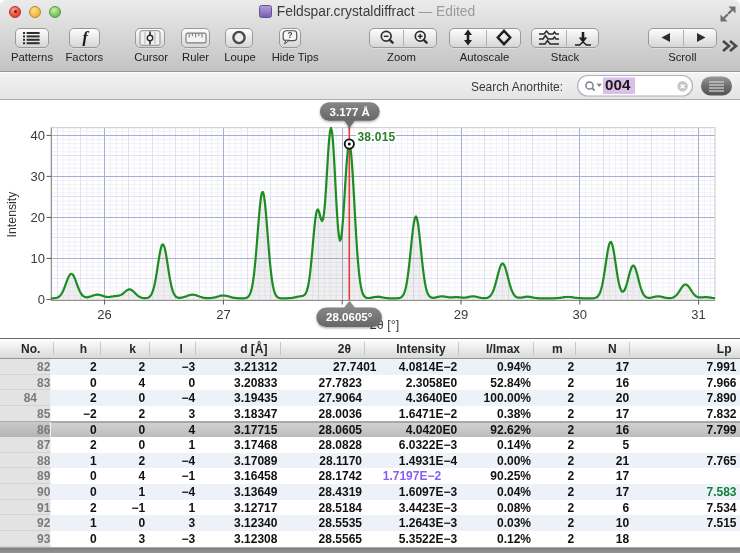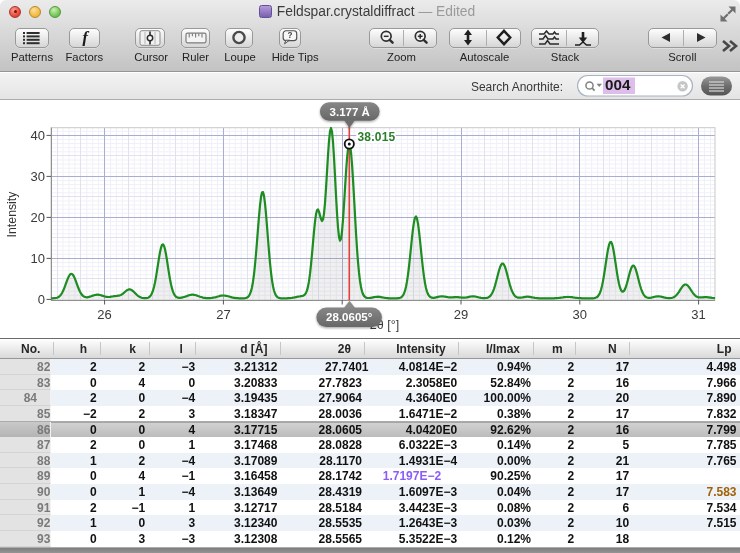--- a/index.html
+++ b/index.html
@@ -293,26 +293,26 @@
       <span style="position:absolute;left:575.2px;top:3px;bottom:3px;width:1px;background:#c6c6c6"></span>
       <span style="position:absolute;left:629.1px;top:3px;bottom:3px;width:1px;background:#c6c6c6"></span>
     </div>
     <div class="trow" style="top:359.0px;height:15.63px;background:#edf2f8">
       <span style="position:absolute;left:0;top:0;bottom:0;width:51px;background:#e3e3e3;border-bottom:1px solid #d4d4d4;border-right:1.5px solid #f2f2f2"></span>
       <span class="tc" style="left:0px;width:50.4px;color:#7a7a7a">82</span>
       <span class="tc" style="left:53.4px;width:43.3px;color:#111">2</span>
       <span class="tc" style="left:100px;width:45.2px;color:#111">2</span>
       <span class="tc" style="left:149px;width:46.3px;color:#111">−3</span>
       <span class="tc" style="left:195.8px;width:81.7px;color:#111">3.21312</span>
-      <span class="tc" style="left:287px;width:81.5px;color:#111">27.7401</span>
+      <span class="tc" style="left:295px;width:81.5px;color:#111">27.7401</span>
       <span class="tc" style="left:364px;width:93.1px;color:#111">4.0814E−2</span>
       <span class="tc" style="left:458.6px;width:72.4px;color:#111">0.94%</span>
       <span class="tc" style="left:533px;width:41.2px;color:#111">2</span>
       <span class="tc" style="left:575.7px;width:53.4px;color:#111">17</span>
-      <span class="tc" style="left:629.6px;width:106.9px;color:#111">4.498</span>
+      <span class="tc" style="left:629.6px;width:106.9px;color:#111">7.991</span>
     </div>
     <div class="trow" style="top:374.6px;height:15.63px;background:#ffffff">
       <span style="position:absolute;left:0;top:0;bottom:0;width:51px;background:#e3e3e3;border-bottom:1px solid #d4d4d4;border-right:1.5px solid #f2f2f2"></span>
       <span class="tc" style="left:0px;width:50.4px;color:#7a7a7a">83</span>
       <span class="tc" style="left:53.4px;width:43.3px;color:#111">0</span>
       <span class="tc" style="left:100px;width:45.2px;color:#111">4</span>
       <span class="tc" style="left:149px;width:46.3px;color:#111">0</span>
       <span class="tc" style="left:195.8px;width:81.7px;color:#111">3.20833</span>
       <span class="tc" style="left:280.5px;width:81.5px;color:#111">27.7823</span>
       <span class="tc" style="left:364px;width:93.1px;color:#111">2.3058E0</span>
@@ -368,21 +368,20 @@
       <span class="tc" style="left:0px;width:50.4px;color:#7a7a7a">87</span>
       <span class="tc" style="left:53.4px;width:43.3px;color:#111">2</span>
       <span class="tc" style="left:100px;width:45.2px;color:#111">0</span>
       <span class="tc" style="left:149px;width:46.3px;color:#111">1</span>
       <span class="tc" style="left:195.8px;width:81.7px;color:#111">3.17468</span>
       <span class="tc" style="left:280.5px;width:81.5px;color:#111">28.0828</span>
       <span class="tc" style="left:364px;width:93.1px;color:#111">6.0322E−3</span>
       <span class="tc" style="left:458.6px;width:72.4px;color:#111">0.14%</span>
       <span class="tc" style="left:533px;width:41.2px;color:#111">2</span>
       <span class="tc" style="left:575.7px;width:53.4px;color:#111">5</span>
-      <span class="tc" style="left:629.6px;width:106.9px;color:#111">7.785</span>
     </div>
     <div class="trow" style="top:452.8px;height:15.63px;background:#edf2f8">
       <span style="position:absolute;left:0;top:0;bottom:0;width:51px;background:#e3e3e3;border-bottom:1px solid #d4d4d4;border-right:1.5px solid #f2f2f2"></span>
       <span class="tc" style="left:0px;width:50.4px;color:#7a7a7a">88</span>
       <span class="tc" style="left:53.4px;width:43.3px;color:#111">1</span>
       <span class="tc" style="left:100px;width:45.2px;color:#111">2</span>
       <span class="tc" style="left:149px;width:46.3px;color:#111">−4</span>
       <span class="tc" style="left:195.8px;width:81.7px;color:#111">3.17089</span>
       <span class="tc" style="left:280.5px;width:81.5px;color:#111">28.1170</span>
       <span class="tc" style="left:364px;width:93.1px;color:#111">1.4931E−4</span>
@@ -409,21 +408,21 @@
       <span class="tc" style="left:0px;width:50.4px;color:#7a7a7a">90</span>
       <span class="tc" style="left:53.4px;width:43.3px;color:#111">0</span>
       <span class="tc" style="left:100px;width:45.2px;color:#111">1</span>
       <span class="tc" style="left:149px;width:46.3px;color:#111">−4</span>
       <span class="tc" style="left:195.8px;width:81.7px;color:#111">3.13649</span>
       <span class="tc" style="left:280.5px;width:81.5px;color:#111">28.4319</span>
       <span class="tc" style="left:364px;width:93.1px;color:#111">1.6097E−3</span>
       <span class="tc" style="left:458.6px;width:72.4px;color:#111">0.04%</span>
       <span class="tc" style="left:533px;width:41.2px;color:#111">2</span>
       <span class="tc" style="left:575.7px;width:53.4px;color:#111">17</span>
-      <span class="tc" style="left:629.6px;width:106.9px;color:#a16207">7.583</span>
+      <span class="tc" style="left:629.6px;width:106.9px;color:#15803d">7.583</span>
     </div>
     <div class="trow" style="top:499.7px;height:15.63px;background:#ffffff">
       <span style="position:absolute;left:0;top:0;bottom:0;width:51px;background:#e3e3e3;border-bottom:1px solid #d4d4d4;border-right:1.5px solid #f2f2f2"></span>
       <span class="tc" style="left:0px;width:50.4px;color:#7a7a7a">91</span>
       <span class="tc" style="left:53.4px;width:43.3px;color:#111">2</span>
       <span class="tc" style="left:100px;width:45.2px;color:#111">−1</span>
       <span class="tc" style="left:149px;width:46.3px;color:#111">1</span>
       <span class="tc" style="left:195.8px;width:81.7px;color:#111">3.12717</span>
       <span class="tc" style="left:280.5px;width:81.5px;color:#111">28.5184</span>
       <span class="tc" style="left:364px;width:93.1px;color:#111">3.4423E−3</span>

